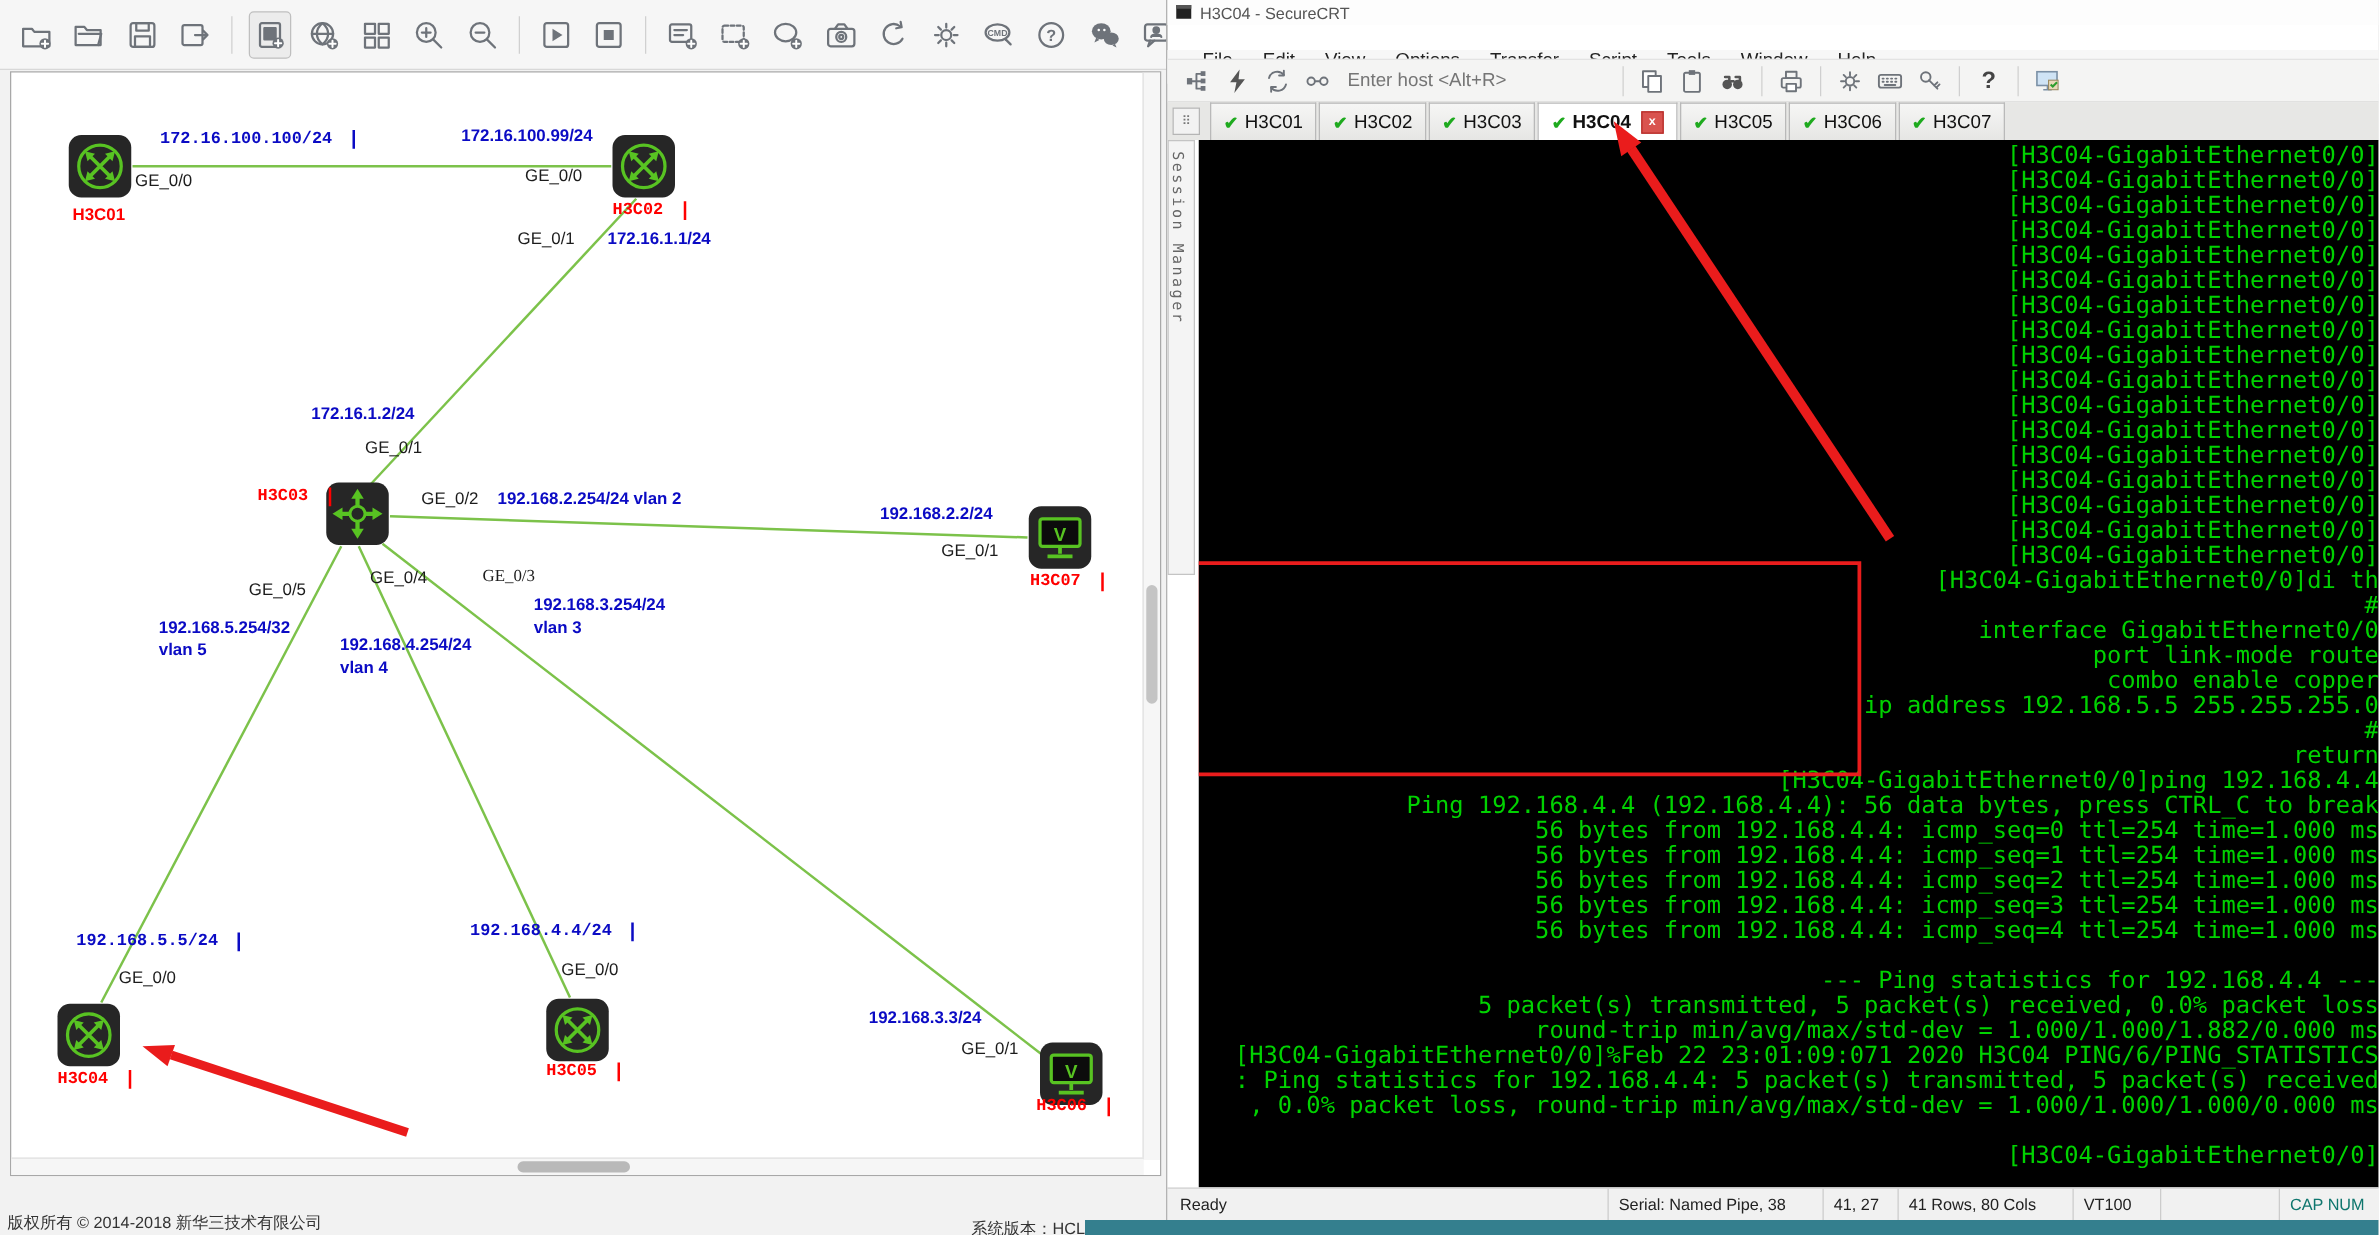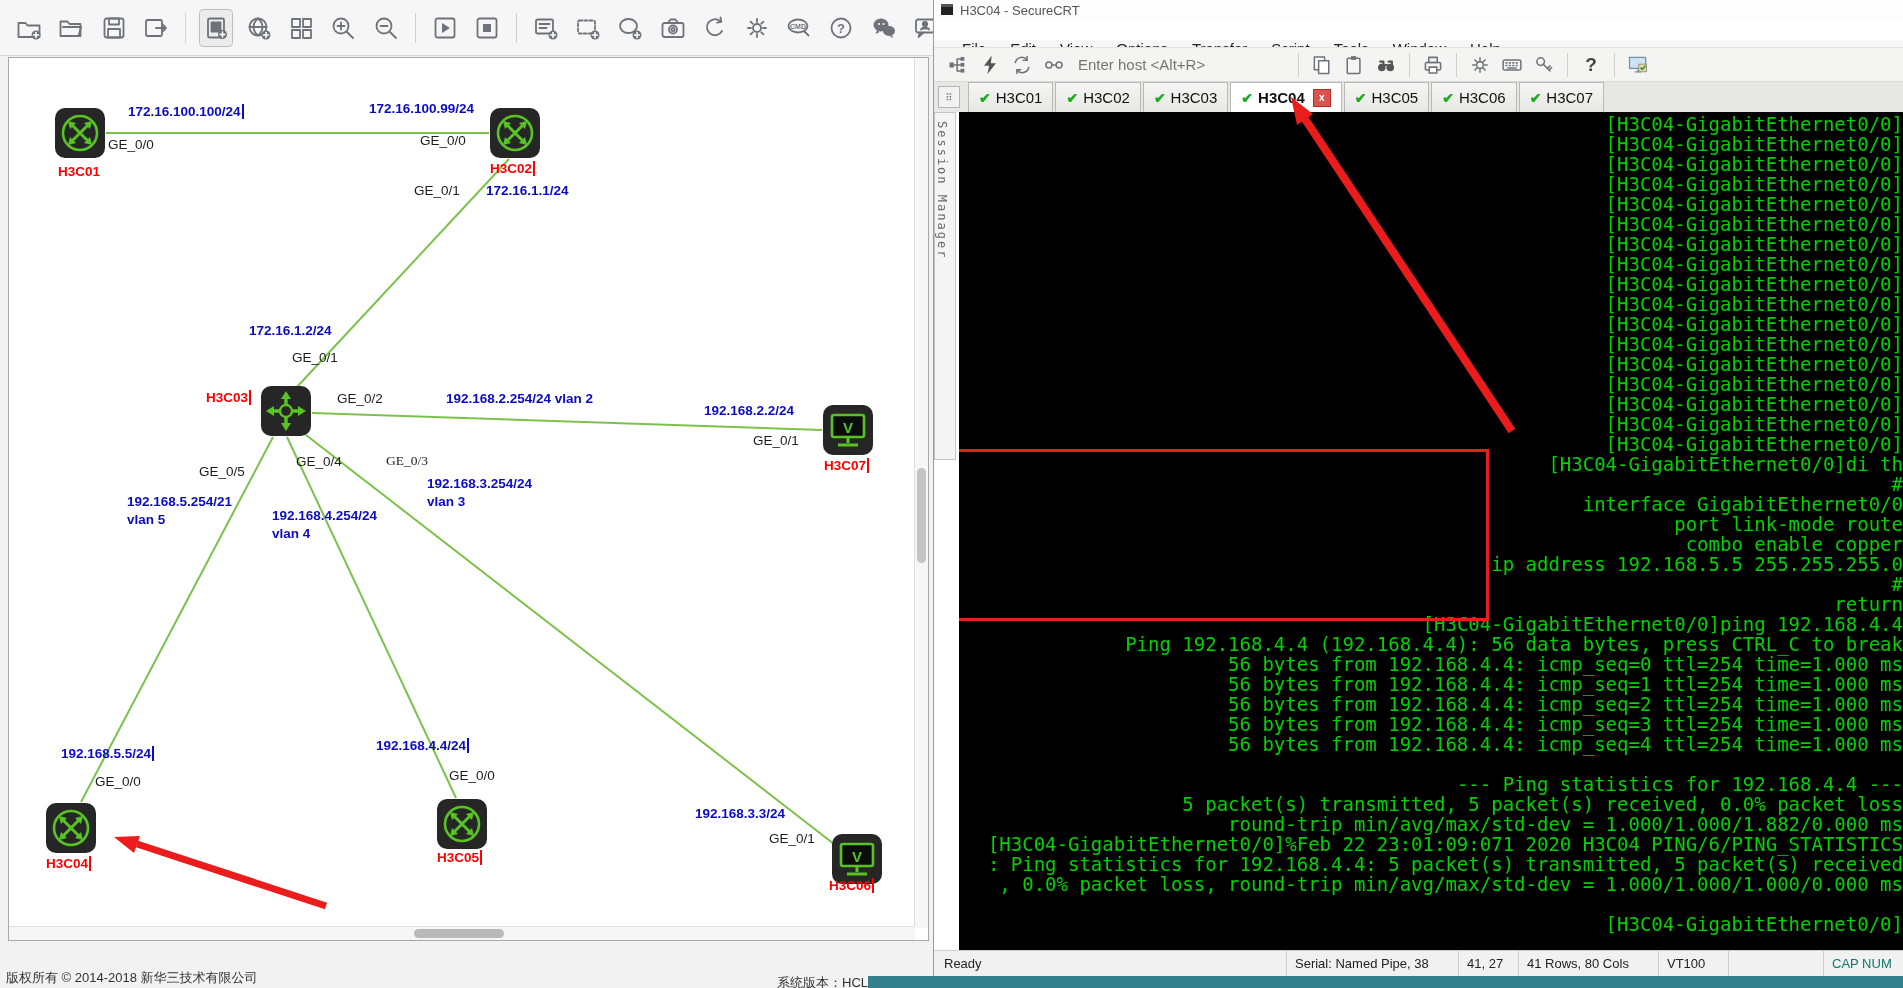--- a/index.html
+++ b/index.html
@@ -14,21 +14,21 @@
   .tbtn svg{display:block;}
   .tsep{width:1px;height:30px;background:#d0d0d0;margin:0 8px;}
   #hcl-canvas{position:absolute;left:8px;top:57px;width:921px;height:884px;background:#ffffff;
      border:1px solid #a8a8a8;box-sizing:border-box;overflow:hidden;}
   #topo-svg{position:absolute;left:0;top:0;width:921px;height:884px;}
   .node{position:absolute;width:52px;height:52px;}
   .lbl{position:absolute;white-space:nowrap;font-size:13.5px;}
   .lbl.ip{color:#0b0bc4;font-weight:bold;}
   .lbl.port{color:#1c1c1c;}
   .lbl.name{color:#ff0000;font-weight:bold;}
-  .lbl.caret{border-right:2px solid currentColor;padding-right:1px;}
+  .lbl.caret{border-right:2px solid currentColor;padding-right:16px;font-family:Liberation Mono, monospace;}
   .vscroll{position:absolute;right:0;top:0;width:13px;height:870px;background:#f6f6f6;border-left:1px solid #e0e0e0;}
   .vthumb{position:absolute;left:2px;top:410px;width:9px;height:95px;background:#c4c4c4;border-radius:5px;}
   .hscroll{position:absolute;left:0;bottom:0;height:13px;width:906px;background:#f6f6f6;border-top:1px solid #e0e0e0;}
   .hthumb{position:absolute;top:2px;left:405px;height:9px;width:90px;background:#b9b9b9;border-radius:5px;}
   #hcl-bottom{position:absolute;left:0;top:941px;width:947px;height:47px;background:#f2f2f2;}
   #hcl-copyright{position:absolute;left:6px;top:28px;font-size:13px;color:#333;}
   #hcl-version{position:absolute;left:777px;top:33px;font-size:13px;color:#333;}
   #teal-bar{position:absolute;left:868px;top:976px;width:1035px;height:12px;background:#347f8e;}
   
   #crt{position:absolute;left:933px;top:0;width:970px;height:976px;background:#ffffff;
@@ -365,26 +365,26 @@
           <span class="lbl name" style="left: 49px; top: 106px;">H3C01</span>
           <span class="lbl ip" style="left: 360px; top: 43px;">172.16.100.99/24</span>
           <span class="lbl port" style="left: 411px; top: 75px;">GE_0/0</span>
           <span class="lbl name caret" style="left: 481px; top: 103px;">H3C02</span>
           <span class="lbl port" style="left: 405px; top: 125px;">GE_0/1</span>
           <span class="lbl ip" style="left: 477px; top: 125px;">172.16.1.1/24</span>
           <span class="lbl ip" style="left: 240px; top: 265px;">172.16.1.2/24</span>
           <span class="lbl port" style="left: 283px; top: 292px;">GE_0/1</span>
           <span class="lbl name caret" style="left: 197px; top: 332px;">H3C03</span>
           <span class="lbl port" style="left: 328px; top: 333px;">GE_0/2</span>
-          <span class="lbl ip" style="left: 389px; top: 333px; margin-left: 48px;">192.168.2.254/24  vlan 2</span>
+          <span class="lbl ip" style="left: 389px; top: 333px;">192.168.2.254/24  vlan 2</span>
           <span class="lbl ip" style="left: 695px; top: 345px;">192.168.2.2/24</span>
           <span class="lbl port" style="left: 744px; top: 375px;">GE_0/1</span>
           <span class="lbl name caret" style="left: 815px; top: 400px;">H3C07</span>
           <span class="lbl port" style="left: 190px; top: 406px;">GE_0/5</span>
-          <span class="lbl ip" style="left: 118px; top: 436px;">192.168.5.254/21</span>
+          <span class="lbl ip" style="left: 118px; top: 436px;">192.168.5.254/32</span>
           <span class="lbl ip" style="left: 118px; top: 454px;">vlan 5</span>
           <span class="lbl port" style="left: 287px; top: 396px;">GE_0/4</span>
           <span class="lbl ip" style="left: 263px; top: 450px;">192.168.4.254/24</span>
           <span class="lbl ip" style="left: 263px; top: 468px;">vlan 4</span>
           <span class="lbl port" style="left: 377px; top: 395px; font-family: Liberation Serif, serif;">GE_0/3</span>
           <span class="lbl ip" style="left: 418px; top: 418px;">192.168.3.254/24</span>
           <span class="lbl ip" style="left: 418px; top: 436px;">vlan 3</span>
           <span class="lbl ip caret" style="left: 52px; top: 688px;">192.168.5.5/24</span>
           <span class="lbl port" style="left: 86px; top: 716px;">GE_0/0</span>
           <span class="lbl name caret" style="left: 37px; top: 798px;">H3C04</span>

